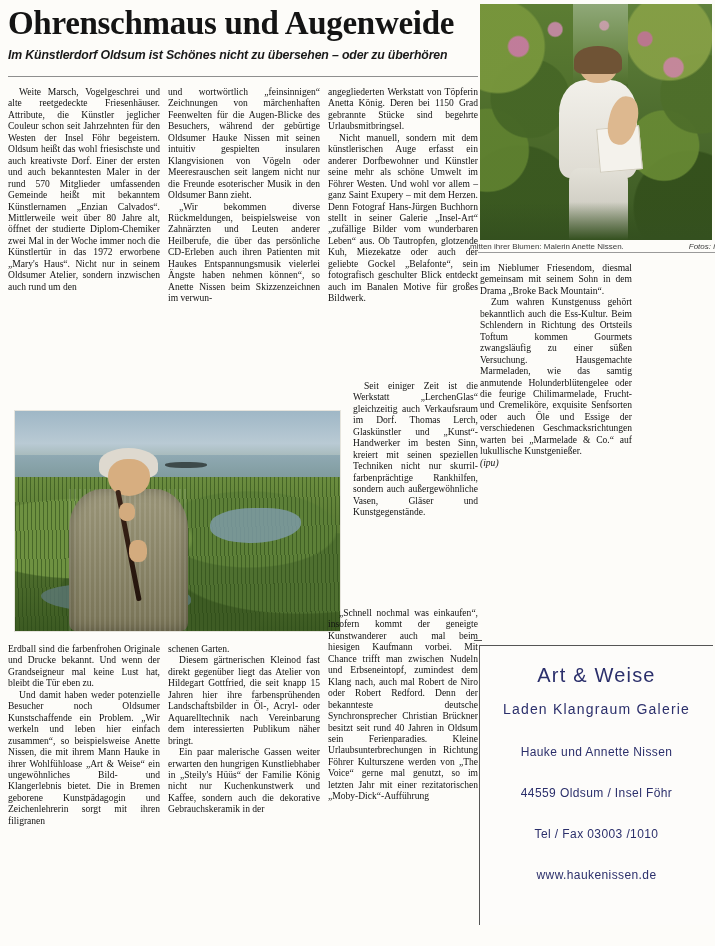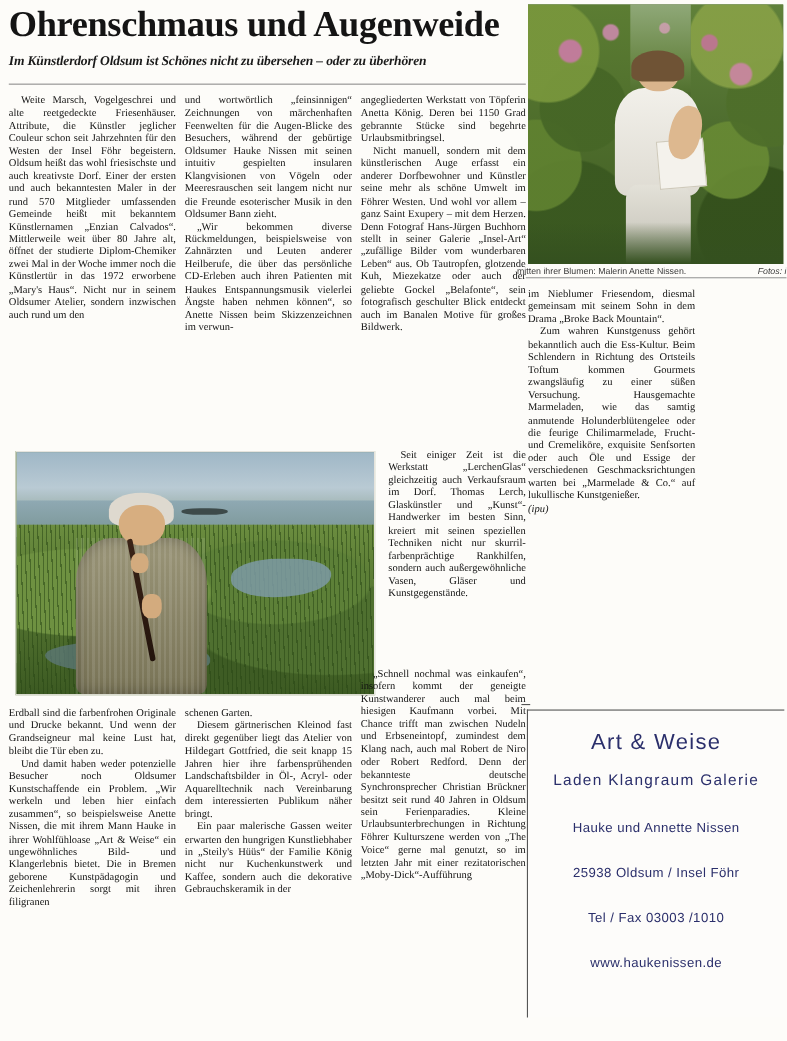--- a/index.html
+++ b/index.html
@@ -33,21 +33,21 @@
     font-family: "Liberation Serif", "DejaVu Serif", serif;
     font-weight: bold;
     font-size: 33px;
     line-height: 1.05;
     letter-spacing: -0.3px;
     color: #141414;
     margin: 0;
     white-space: nowrap;
   }
   .subheadline {
-    font-family: Liberation Serif, serif;
+    font-family: Liberation Sans, sans-serif;
     font-style: italic;
     font-weight: bold;
     font-size: 12.3px;
     color: #1a1a1a;
     margin: 7px 0 0 0;
     white-space: nowrap;
     letter-spacing: -0.15px;
   }
   .rule-under-head {
     position: absolute;
@@ -187,21 +187,21 @@
   #col2-top { left: 168px; top: 86px; width: 152px; }
   #col3-top { left: 328px; top: 86px; width: 150px; }
   #col4-top { left: 480px; top: 262px; width: 152px; }
 
   
   #col1-bot { left: 8px;   top: 643px; width: 152px; }
   #col2-bot { left: 168px; top: 643px; width: 152px; }
   #col3-bot { left: 328px; top: 607px; width: 150px; }
 
   
-  #col3-wrap { left: 353px; top: 408px; width: 125px; }
+  #col3-wrap { left: 353px; top: 380px; width: 125px; }
 
   
   .photo-main {
     position: absolute;
     left: 14px;
     top: 410px;
     width: 325px;
     height: 220px;
     overflow: hidden;
     background: #5b7b3c;
@@ -418,18 +418,18 @@
 
   <div class="col" id="col3-bot">
     <p>„Schnell nochmal was einkaufen“, insofern kommt der geneigte Kunstwanderer auch mal beim hiesigen Kaufmann vorbei. Mit Chance trifft man zwischen Nudeln und Erbseneintopf, zumindest dem Klang nach, auch mal Robert de Niro oder Robert Redford. Denn der bekannteste deutsche Synchronsprecher Christian Brückner besitzt seit rund 40 Jahren in Oldsum sein Ferienparadies. Kleine Urlaubsunterbrechungen in Richtung Föhrer Kulturszene werden von „The Voice“ gerne mal genutzt, so im letzten Jahr mit einer rezitatorischen „Moby-Dick“-Aufführung</p>
   </div>
 
   <div class="tick-right-1"></div>
   <div class="advert">
     <div class="ad-title">Art  &amp;  Weise</div>
     <div class="ad-sub">Laden  Klangraum   Galerie</div>
     <div class="ad-line">Hauke und Annette Nissen</div>
-    <div class="ad-line">25938 Oldsum / Insel Föhr</div>
+    <div class="ad-line">44559 Oldsum / Insel Föhr</div>
     <div class="ad-line">Tel / Fax 03003 /1010</div>
     <div class="ad-line">www.haukenissen.de</div>
   </div>
 
 </div>
 
 </body></html>

